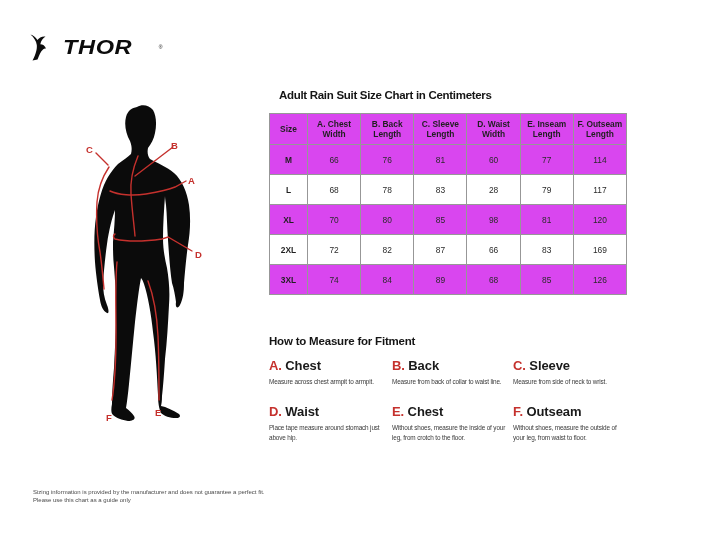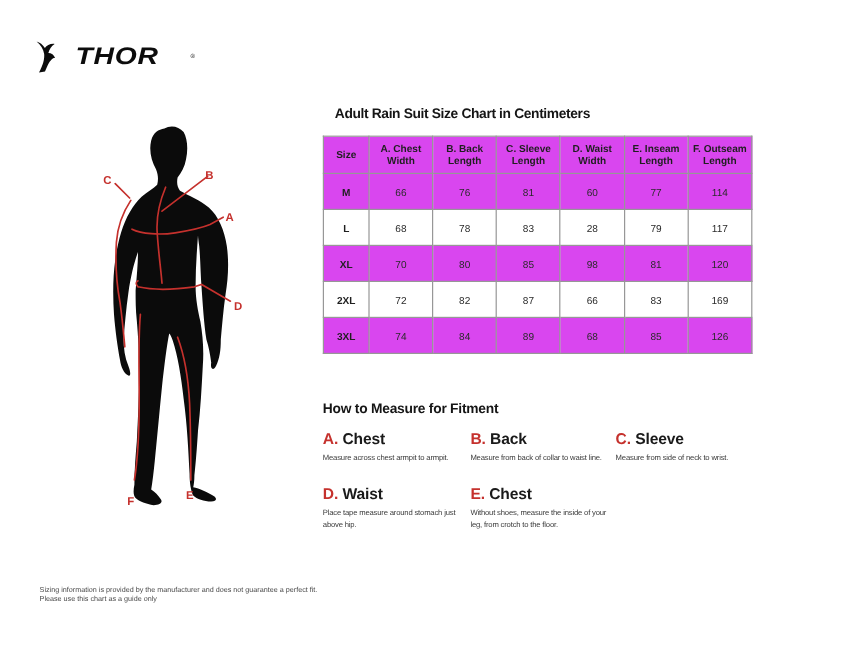--- a/index.html
+++ b/index.html
@@ -226,20 +226,24 @@
         <div class="measure-desc">Measure from side of neck to wrist.</div>
       </div>
       <div class="measure-item">
         <div class="measure-head"><span class="measure-letter">D.</span> <span>Waist</span></div>
         <div class="measure-desc">Place tape measure around stomach just above hip.</div>
       </div>
       <div class="measure-item">
         <div class="measure-head"><span class="measure-letter">E.</span> <span>Chest</span></div>
         <div class="measure-desc">Without shoes, measure the inside of your leg, from crotch to the floor.</div>
       </div>
+      <div class="measure-item">
+        <div class="measure-head"><span class="measure-letter">F.</span> <span>Outseam</span></div>
+        <div class="measure-desc">Without shoes, measure the outside of your leg, from waist to floor.</div>
+      </div>
     </div>
   </div>
 
   <div class="footer">
     <div>Sizing information is provided by the manufacturer and does not guarantee a perfect fit.</div>
     <div>Please use this chart as a guide only</div>
   </div>
 
 </div>
 

